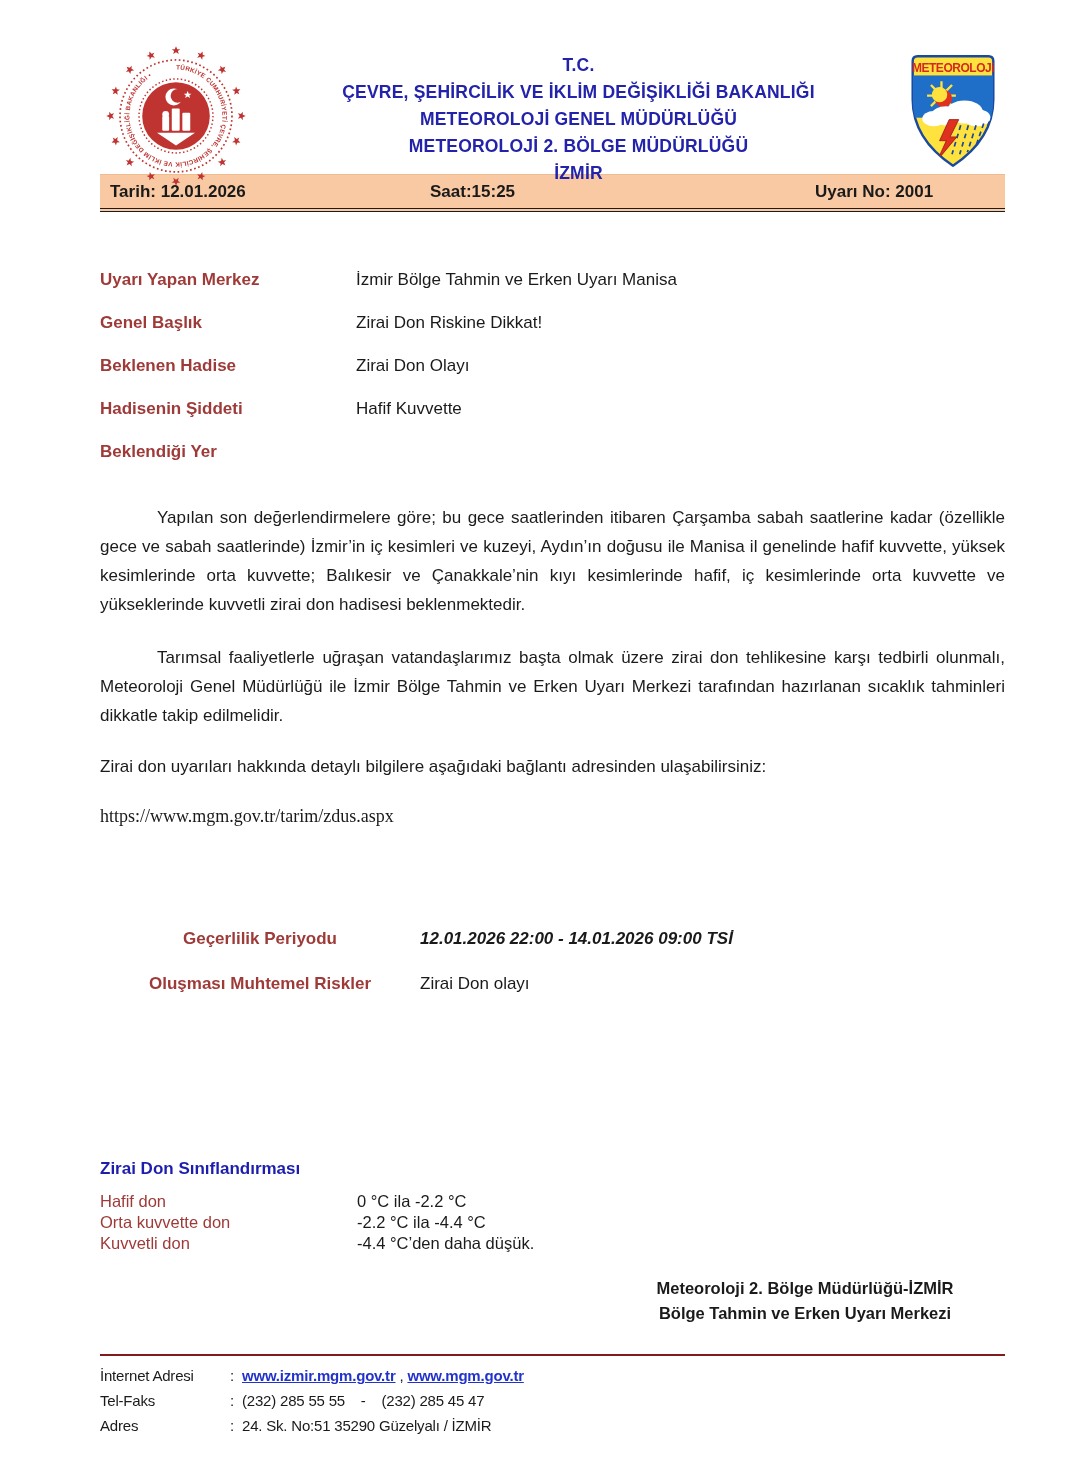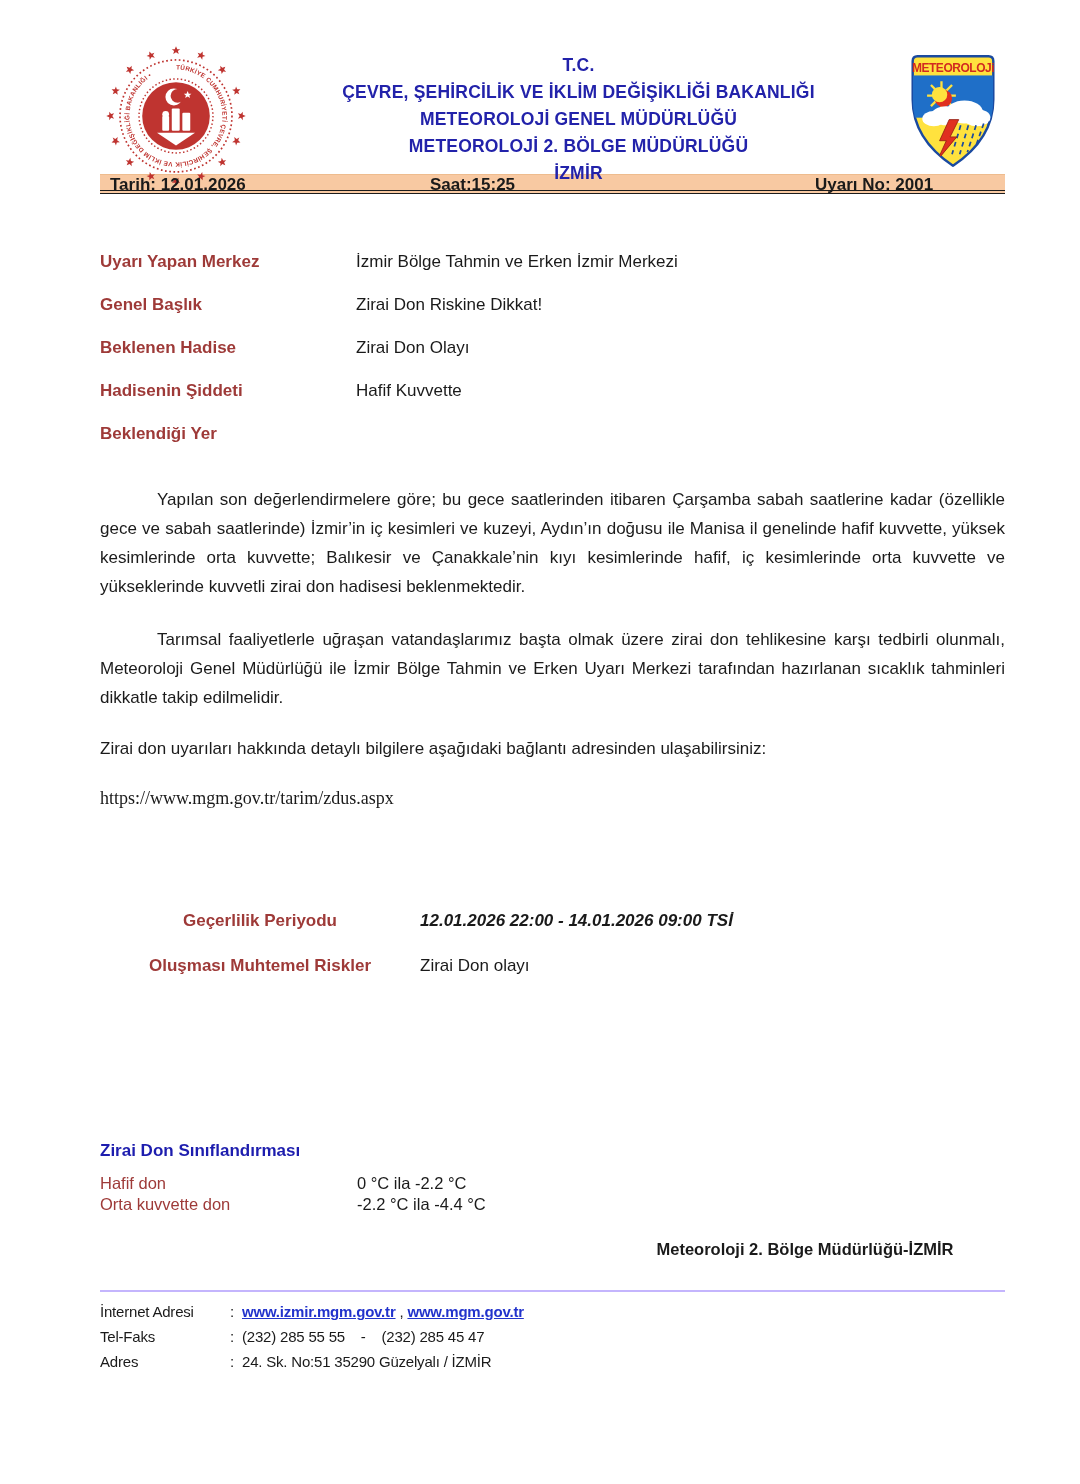--- a/index.html
+++ b/index.html
@@ -9,21 +9,21 @@
 
   
   .header { display:flex; align-items:flex-start; padding-top:42px; height:158px; }
   .seal-box { width:150px; flex:0 0 150px; margin-left:2px; }
   .titles { flex:1; text-align:center; padding-top:10px; }
   .title-line { color:#2222aa; font-weight:bold; font-size:17.5px; line-height:27px; letter-spacing:0.2px; }
   .shield-box { width:100px; flex:0 0 100px; margin-top:4px; }
 
   
   .info-bar { margin-top:16px; background:#f8c9a2; border-top:1px solid #eebc8e;
-              border-bottom:4px double #1c1c1c; height:20px;
+              border-bottom:4px double #1c1c1c; height:38px;
               display:grid; grid-template-columns:320px 385px 1fr; align-items:center;
               padding-left:10px; font-weight:bold; font-size:17px; }
 
   
   .fields { margin-top:58px; }
   .f-row { display:flex; height:43px; align-items:flex-start; }
   .f-label { width:256px; flex:0 0 256px; color:#9e3a38; font-weight:bold; font-size:17px; }
   .f-value { font-size:17px; color:#1a1a1a; white-space:pre-wrap; }
 
   
@@ -48,21 +48,21 @@
   .c-row { display:flex; line-height:21px; }
   .c-label { width:257px; flex:0 0 257px; color:#9e3a38; font-size:16.5px; }
   .c-value { font-size:16.5px; color:#1b1b1b; }
   .c-note { margin-top:7px; color:#9e3a38; font-size:16.5px; line-height:21px; }
 
   
   .signature { margin-top:22px; margin-left:auto; width:400px; text-align:center;
                font-weight:bold; font-size:16.5px; line-height:25px; }
 
   
-  .footer { margin-top:28px; border-top:2px solid #c4b5fd; padding-top:7px; }
+  .footer { margin-top:28px; border-top:2px solid #7f1d1d; padding-top:7px; }
   .ft-row { display:flex; line-height:25px; font-size:15px; letter-spacing:-0.2px; }
   .ft-label { width:130px; flex:0 0 130px; }
   .ft-colon { width:12px; flex:0 0 12px; }
   .ft-value { white-space:pre-wrap; }
   .ft-value a { color:#2233cc; text-decoration:underline; font-weight:bold; }
 </style>
 </head>
 <body>
 
 <div class="page">
@@ -157,21 +157,21 @@
 
   <div class="info-bar">
     <span>Tarih: 12.01.2026</span>
     <span>Saat:15:25</span>
     <span>Uyarı No: 2001</span>
   </div>
 
   <div class="fields">
     <div class="f-row">
       <span class="f-label">Uyarı Yapan Merkez</span>
-      <span class="f-value">İzmir Bölge Tahmin ve Erken İzmir Merkezi</span>
+      <span class="f-value">İzmir Bölge Tahmin ve Erken Uyarı Manisa</span>
     </div>
     <div class="f-row">
       <span class="f-label">Genel Başlık</span>
       <span class="f-value">Zirai Don Riskine Dikkat!</span>
     </div>
     <div class="f-row">
       <span class="f-label">Beklenen Hadise</span>
       <span class="f-value">Zirai Don Olayı</span>
     </div>
     <div class="f-row">
@@ -205,24 +205,29 @@
   <div class="classification">
     <div class="c-title">Zirai Don Sınıflandırması</div>
     <div class="c-row">
       <span class="c-label">Hafif don</span>
       <span class="c-value">0 °C ila -2.2 °C</span>
     </div>
     <div class="c-row">
       <span class="c-label">Orta kuvvette don</span>
       <span class="c-value">-2.2 °C ila -4.4 °C</span>
     </div>
+    <div class="c-row">
+      <span class="c-label">Kuvvetli don</span>
+      <span class="c-value">-4.4 °C’den daha düşük.</span>
+    </div>
   </div>
 
   <div class="signature">
     <div>Meteoroloji 2. Bölge Müdürlüğü-İZMİR</div>
+    <div>Bölge Tahmin ve Erken Uyarı Merkezi</div>
   </div>
 
   <div class="footer">
     <div class="ft-row">
       <span class="ft-label">İnternet Adresi</span>
       <span class="ft-colon">:</span>
       <span class="ft-value"><a href="#">www.izmir.mgm.gov.tr</a><span> , </span><a href="#">www.mgm.gov.tr</a></span>
     </div>
     <div class="ft-row">
       <span class="ft-label">Tel-Faks</span>

